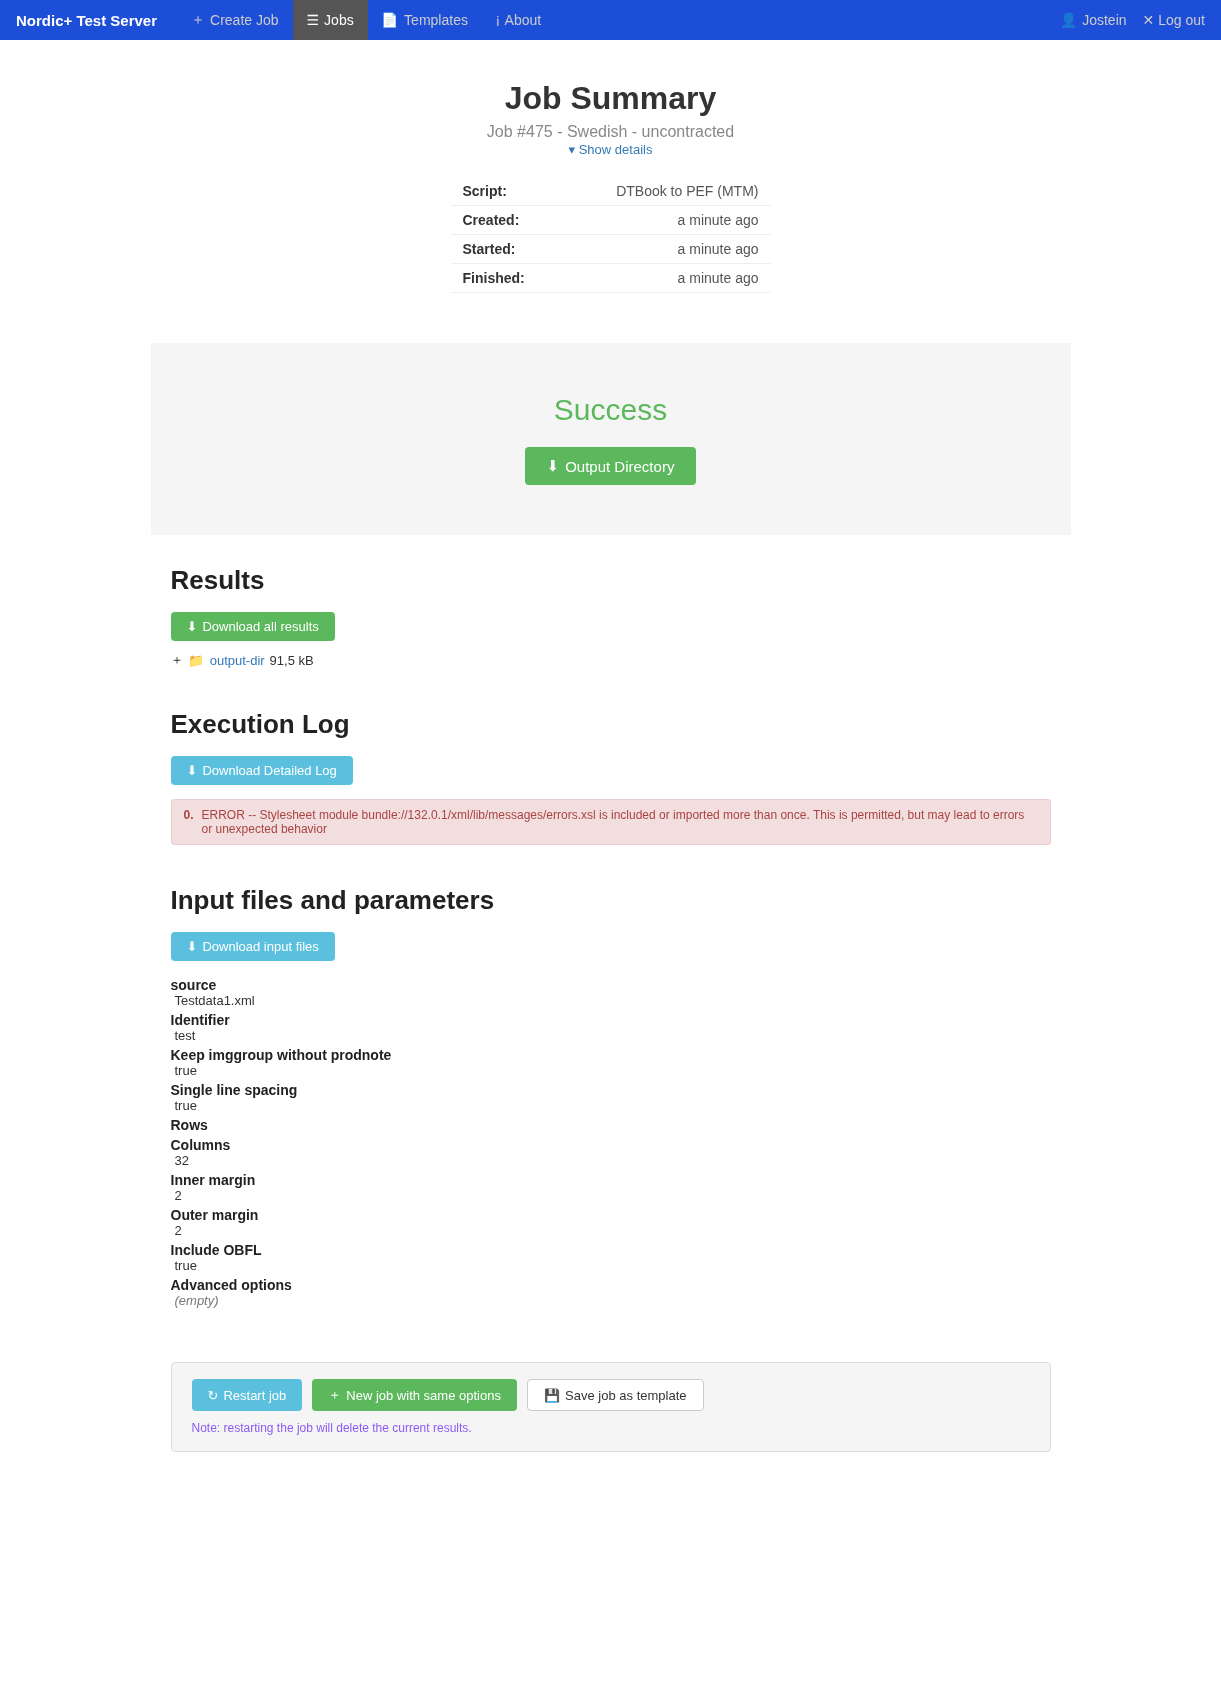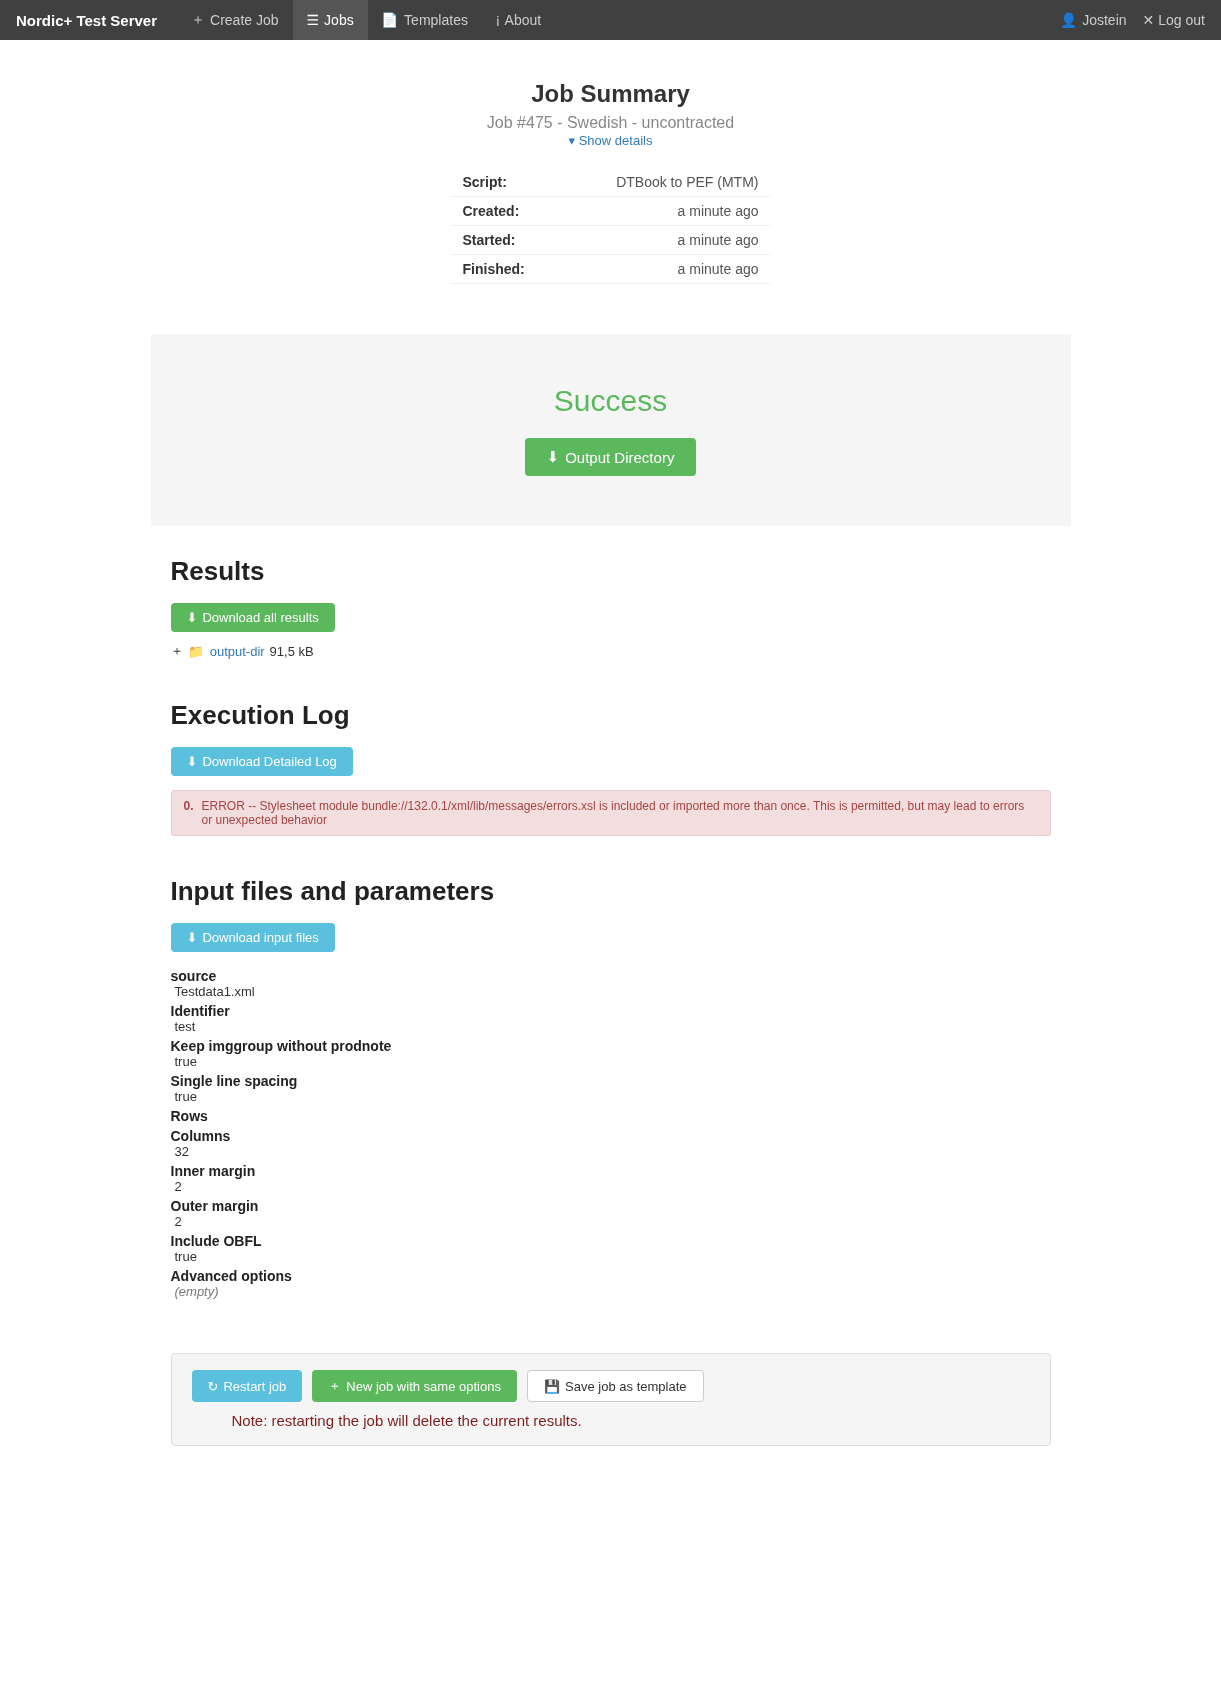--- a/index.html
+++ b/index.html
@@ -1,20 +1,20 @@
 <!DOCTYPE html>
 <html><head>
   <meta charset="utf-8">
   <style>
     * { box-sizing: border-box; margin: 0; padding: 0; }
     body { font-family: "Helvetica Neue", Arial, sans-serif; font-size: 14px; color: #333; background: #fff; }
 
     
     nav {
-      background: #404040;
+      background: #1d4ed8;
       color: #ccc;
       display: flex;
       align-items: center;
       padding: 17px 16px;
       height: 40px;
     }
     .nav-brand {
       color: #fff;
       font-weight: bold;
       font-size: 15px;
@@ -34,21 +34,21 @@
     .nav-item.active { background: #555; color: #fff; }
     .nav-item .nav-icon { margin-right: 5px; }
     .nav-right { display: flex; align-items: center; gap: 16px; margin-left: auto; color: #ccc; }
     .nav-right span { display: flex; align-items: center; gap: 4px; cursor: pointer; }
 
     
     main { max-width: 920px; margin: 0 auto; padding: 0 20px; }
 
     
     .job-summary-section { text-align: center; padding: 40px 0 30px; }
-    .job-summary-section h1 { font-size: 24px; color: #333; font-weight: bold; }
+    .job-summary-section h1 { font-size: 32px; color: #333; font-weight: bold; }
     .job-subtitle { color: #888; font-size: 16px; margin-top: 6px; }
     .show-details-link { color: #337ab7; font-size: 13px; margin-top: 0; display: inline-block; cursor: pointer; }
     .show-details-link::before { content: "▾ "; }
 
     
     .details-table { margin: 20px auto; border-collapse: collapse; min-width: 320px; }
     .details-table tr { border-bottom: 1px solid #eee; }
     .details-table td { padding: 6px 12px; font-size: 14px; }
     .details-table td:first-child { font-weight: bold; text-align: left; color: #333; }
     .details-table td:last-child { text-align: right; color: #555; }
@@ -143,21 +143,21 @@
 
     
     .footer-actions {
       background: #f5f5f5;
       border: 1px solid #ddd;
       border-radius: 4px;
       padding: 16px 20px;
       margin: 20px 0 30px;
     }
     .footer-buttons { display: flex; gap: 10px; flex-wrap: wrap; }
-    .footer-note { font-size: 15px; color: #7f1d1d; margin-top: 10px; margin-left: 40px; }
+    .footer-note { font-size: 12px; color: #8b5cf6; margin-top: 10px; }
   </style>
 </head>
 <body>
 
 <nav>
   <span class="nav-brand">Nordic+ Test Server</span>
   <div class="nav-items">
     <a class="nav-item">
       <span class="nav-icon">＋</span>
       <span>Create Job</span>

